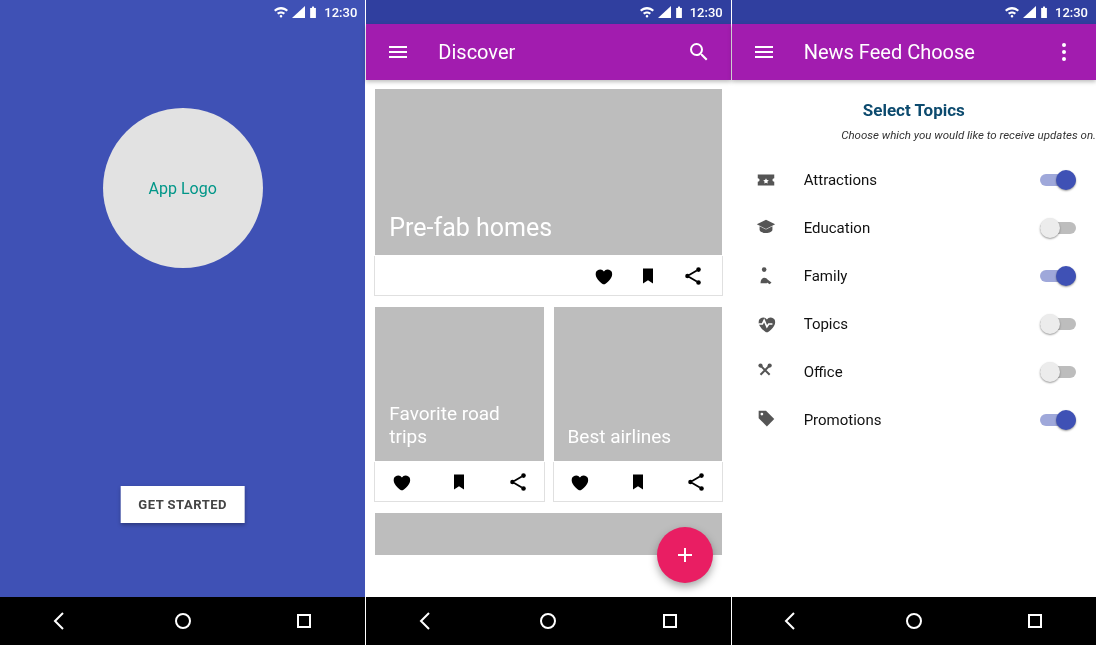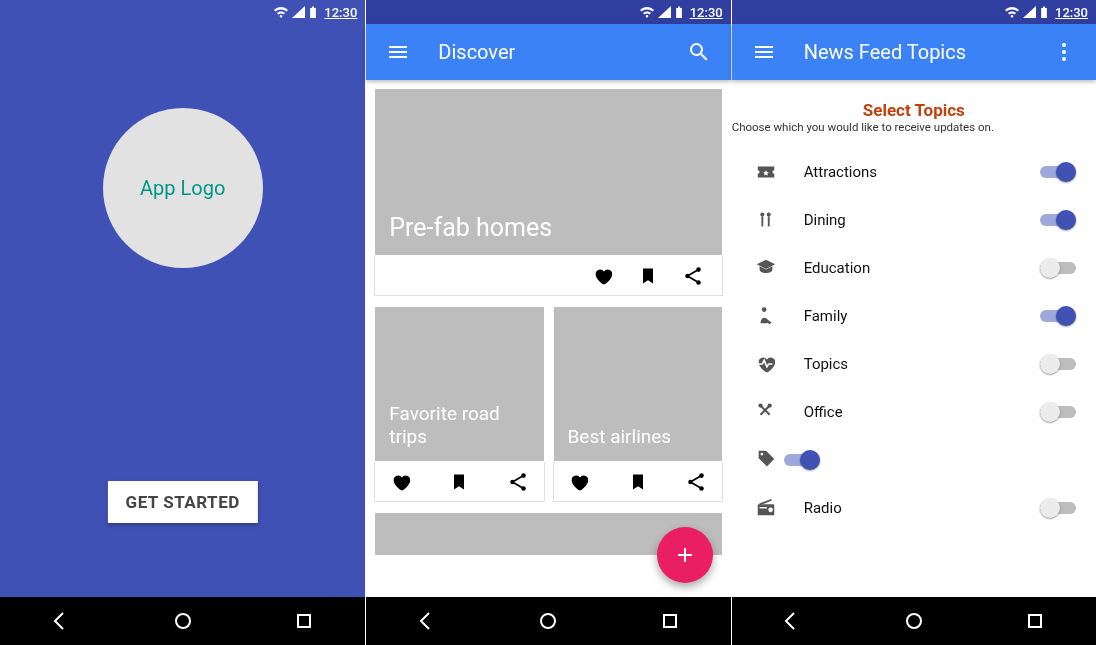--- a/index.html
+++ b/index.html
@@ -2,58 +2,58 @@
 <html><head>
 <meta charset="utf-8">
 <style>
   * { box-sizing: border-box; margin: 0; padding: 0; }
   body { font-family: Roboto, "Helvetica Neue", Arial, sans-serif; background:#fff; }
   .stage { display:flex; width:1096px; height:645px; }
   .phone { width:365.33px; height:645px; position:relative; background:#fff; display:flex; flex-direction:column; }
   .phone + .phone { border-left:1px solid #fff; }
 
   
-  .statusbar { height:24px; background:#303F9F; color:#fff; display:flex; align-items:center; justify-content:flex-end; padding:0 8px; font-size:13px;text-decoration:underline; }
+  .statusbar { height:24px; background:#303F9F; color:#fff; display:flex; align-items:center; justify-content:flex-end; padding:0 8px; font-size:13px; }
   .statusbar.light { background:#3F51B5; }
   .status-icons { display:flex; align-items:center; gap:2px; }
   .status-icons svg { display:block; }
   .status-time { margin-left:4px; font-weight:500; }
 
   
-  .appbar { height:56px; background:#3b82f6; color:#fff; display:flex; align-items:center; padding:4px 12px; box-shadow:0 2px 4px rgba(0,0,0,0.25); position:relative; z-index:2; }
+  .appbar { height:56px; background:#a21caf; color:#fff; display:flex; align-items:center; padding:4px 12px; box-shadow:0 2px 4px rgba(0,0,0,0.25); position:relative; z-index:2; }
   .appbar .title { font-size:20px; font-weight:400; margin-left:20px; flex:1; }
   .iconbtn { width:40px; height:40px; display:flex; align-items:center; justify-content:center; color:#fff; }
 
   
   .navbar { height:48px; background:#000; display:flex; align-items:center; justify-content:space-around; }
   .navbar .navbtn { width:56px; height:48px; display:flex; align-items:center; justify-content:center; color:#fff; }
 
   
   .s1-body { flex:1; background:#3F51B5; position:relative; }
-  .logo-circle { width:160px; height:160px; border-radius:50%; background:#E2E2E2; position:absolute; left:50%; top:84px; transform:translateX(-50%); display:flex; align-items:center; justify-content:center; color:#009688; font-size:20px; }
-  .getstarted { position:absolute; left:50%; bottom:74px; transform:translateX(-50%); background:#fff; color:#444; font-size:17px; font-weight:700; letter-spacing:0.5px; padding:11px 18px; box-shadow:0 2px 4px rgba(0,0,0,0.3); }
+  .logo-circle { width:160px; height:160px; border-radius:50%; background:#E2E2E2; position:absolute; left:50%; top:84px; transform:translateX(-50%); display:flex; align-items:center; justify-content:center; color:#009688; font-size:16px; }
+  .getstarted { position:absolute; left:50%; bottom:74px; transform:translateX(-50%); background:#fff; color:#444; font-size:13px; font-weight:700; letter-spacing:0.5px; padding:11px 18px; box-shadow:0 2px 4px rgba(0,0,0,0.3); }
 
   
   .s2-body { flex:1; background:#fff; position:relative; overflow:hidden; padding:8px; }
   .card-big { background:#BDBDBD; height:168px; border:1px solid #fff; position:relative; }
   .card-title { position:absolute; left:14px; bottom:12px; color:#fff; font-size:25px; line-height:1.2; }
   .card-actions { height:40px; background:#fff; border:1px solid #E0E0E0; border-top:none; display:flex; align-items:center; justify-content:flex-end; gap:24px; padding-right:18px; }
   .card-actions svg { display:block; }
   .row2 { display:flex; gap:8px; margin-top:10px; }
   .col { flex:1; display:flex; flex-direction:column; }
   .card-small { background:#BDBDBD; border:1px solid #fff; height:156px; position:relative; }
   .card-small .card-title { font-size:19px; }
   .row3 { margin-top:10px; }
   .card-peek { height:44px; background:#BDBDBD; border:1px solid #fff; }
   .fab { position:absolute; right:18px; bottom:14px; width:56px; height:56px; border-radius:50%; background:#E91E63; box-shadow:0 4px 8px rgba(0,0,0,0.35); display:flex; align-items:center; justify-content:center; color:#fff; z-index:5; }
 
   
   .s3-body { flex:1; background:#fff; overflow-y:hidden; padding-top:20px; }
-  .s3-heading { text-align:center; font-size:17px; font-weight:700; color:#c2410c; }
-  .s3-sub { text-align:left; font-size:11.5px; color:#333; margin-bottom:14px; }
+  .s3-heading { text-align:center; font-size:17px; font-weight:700; color:#0c4a6e; }
+  .s3-sub { text-align:right; font-size:11.5px; color:#333; margin-top:8px; margin-bottom:14px;font-style:italic; }
   .topic-row { height:48px; display:flex; align-items:center; padding:0 20px 0 16px; }
   .topic-icon { width:36px; display:flex; justify-content:center; color:#555; }
   .topic-label { flex:1; font-size:15px; color:#111; margin-left:20px; }
   .switch { width:36px; height:20px; position:relative; }
   .switch-track { position:absolute; top:4px; left:0; right:0; height:12px; border-radius:8px; background:#BDBDBD; }
   .switch-thumb { position:absolute; top:0; width:20px; height:20px; border-radius:50%; background:#ECECEC; box-shadow:0 1px 2px rgba(0,0,0,0.4); left:0; }
   .switch.on .switch-track { background:rgba(63,81,181,0.5); }
   .switch.on .switch-thumb { background:#3F51B5; left:16px; }
 
   .grey { fill:#BDBDBD; }
@@ -315,21 +315,21 @@
           </svg>
         <span class="status-time">12:30</span>
       </div>
     </div>
     <div class="appbar">
       <div class="iconbtn">
           <svg width="24" height="24" viewBox="0 0 24 24">
             <use href="#i-menu"></use>
           </svg>
         </div>
-      <div class="title">News Feed Topics</div>
+      <div class="title">News Feed Choose</div>
       <div class="iconbtn">
           <svg width="24" height="24" viewBox="0 0 24 24">
             <use href="#i-more"></use>
           </svg>
         </div>
     </div>
     <div class="s3-body">
       <div class="s3-heading">Select Topics</div>
       <div class="s3-sub">Choose which you would like to receive updates on.</div>
       <div id="topics-list">
@@ -341,32 +341,20 @@
             </div>
             <div class="topic-label">Attractions</div>
             <div class="switch on">
               <div class="switch-track"></div>
               <div class="switch-thumb"></div>
             </div>
           </div>
           <div class="topic-row">
             <div class="topic-icon">
               <svg width="22" height="22" viewBox="0 0 24 24" fill="#555">
-                <use href="#t-dining"></use>
-              </svg>
-            </div>
-            <div class="topic-label">Dining</div>
-            <div class="switch on">
-              <div class="switch-track"></div>
-              <div class="switch-thumb"></div>
-            </div>
-          </div>
-          <div class="topic-row">
-            <div class="topic-icon">
-              <svg width="22" height="22" viewBox="0 0 24 24" fill="#555">
                 <use href="#t-education"></use>
               </svg>
             </div>
             <div class="topic-label">Education</div>
             <div class="switch">
               <div class="switch-track"></div>
               <div class="switch-thumb"></div>
             </div>
           </div>
           <div class="topic-row">
@@ -404,37 +392,26 @@
               <div class="switch-track"></div>
               <div class="switch-thumb"></div>
             </div>
           </div>
           <div class="topic-row">
             <div class="topic-icon">
               <svg width="22" height="22" viewBox="0 0 24 24" fill="#555">
                 <use href="#t-promotions"></use>
               </svg>
             </div>
+            <div class="topic-label">Promotions</div>
             <div class="switch on">
               <div class="switch-track"></div>
               <div class="switch-thumb"></div>
             </div>
           </div>
-          <div class="topic-row">
-            <div class="topic-icon">
-              <svg width="22" height="22" viewBox="0 0 24 24" fill="#555">
-                <use href="#t-radio"></use>
-              </svg>
-            </div>
-            <div class="topic-label">Radio</div>
-            <div class="switch">
-              <div class="switch-track"></div>
-              <div class="switch-thumb"></div>
-            </div>
-          </div>
         </div>
     </div>
     <div class="navbar">
       <div class="navbtn">
           <svg width="24" height="24" viewBox="0 0 24 24">
             <use href="#i-back"></use>
           </svg>
         </div>
       <div class="navbtn">
           <svg width="24" height="24" viewBox="0 0 24 24">

